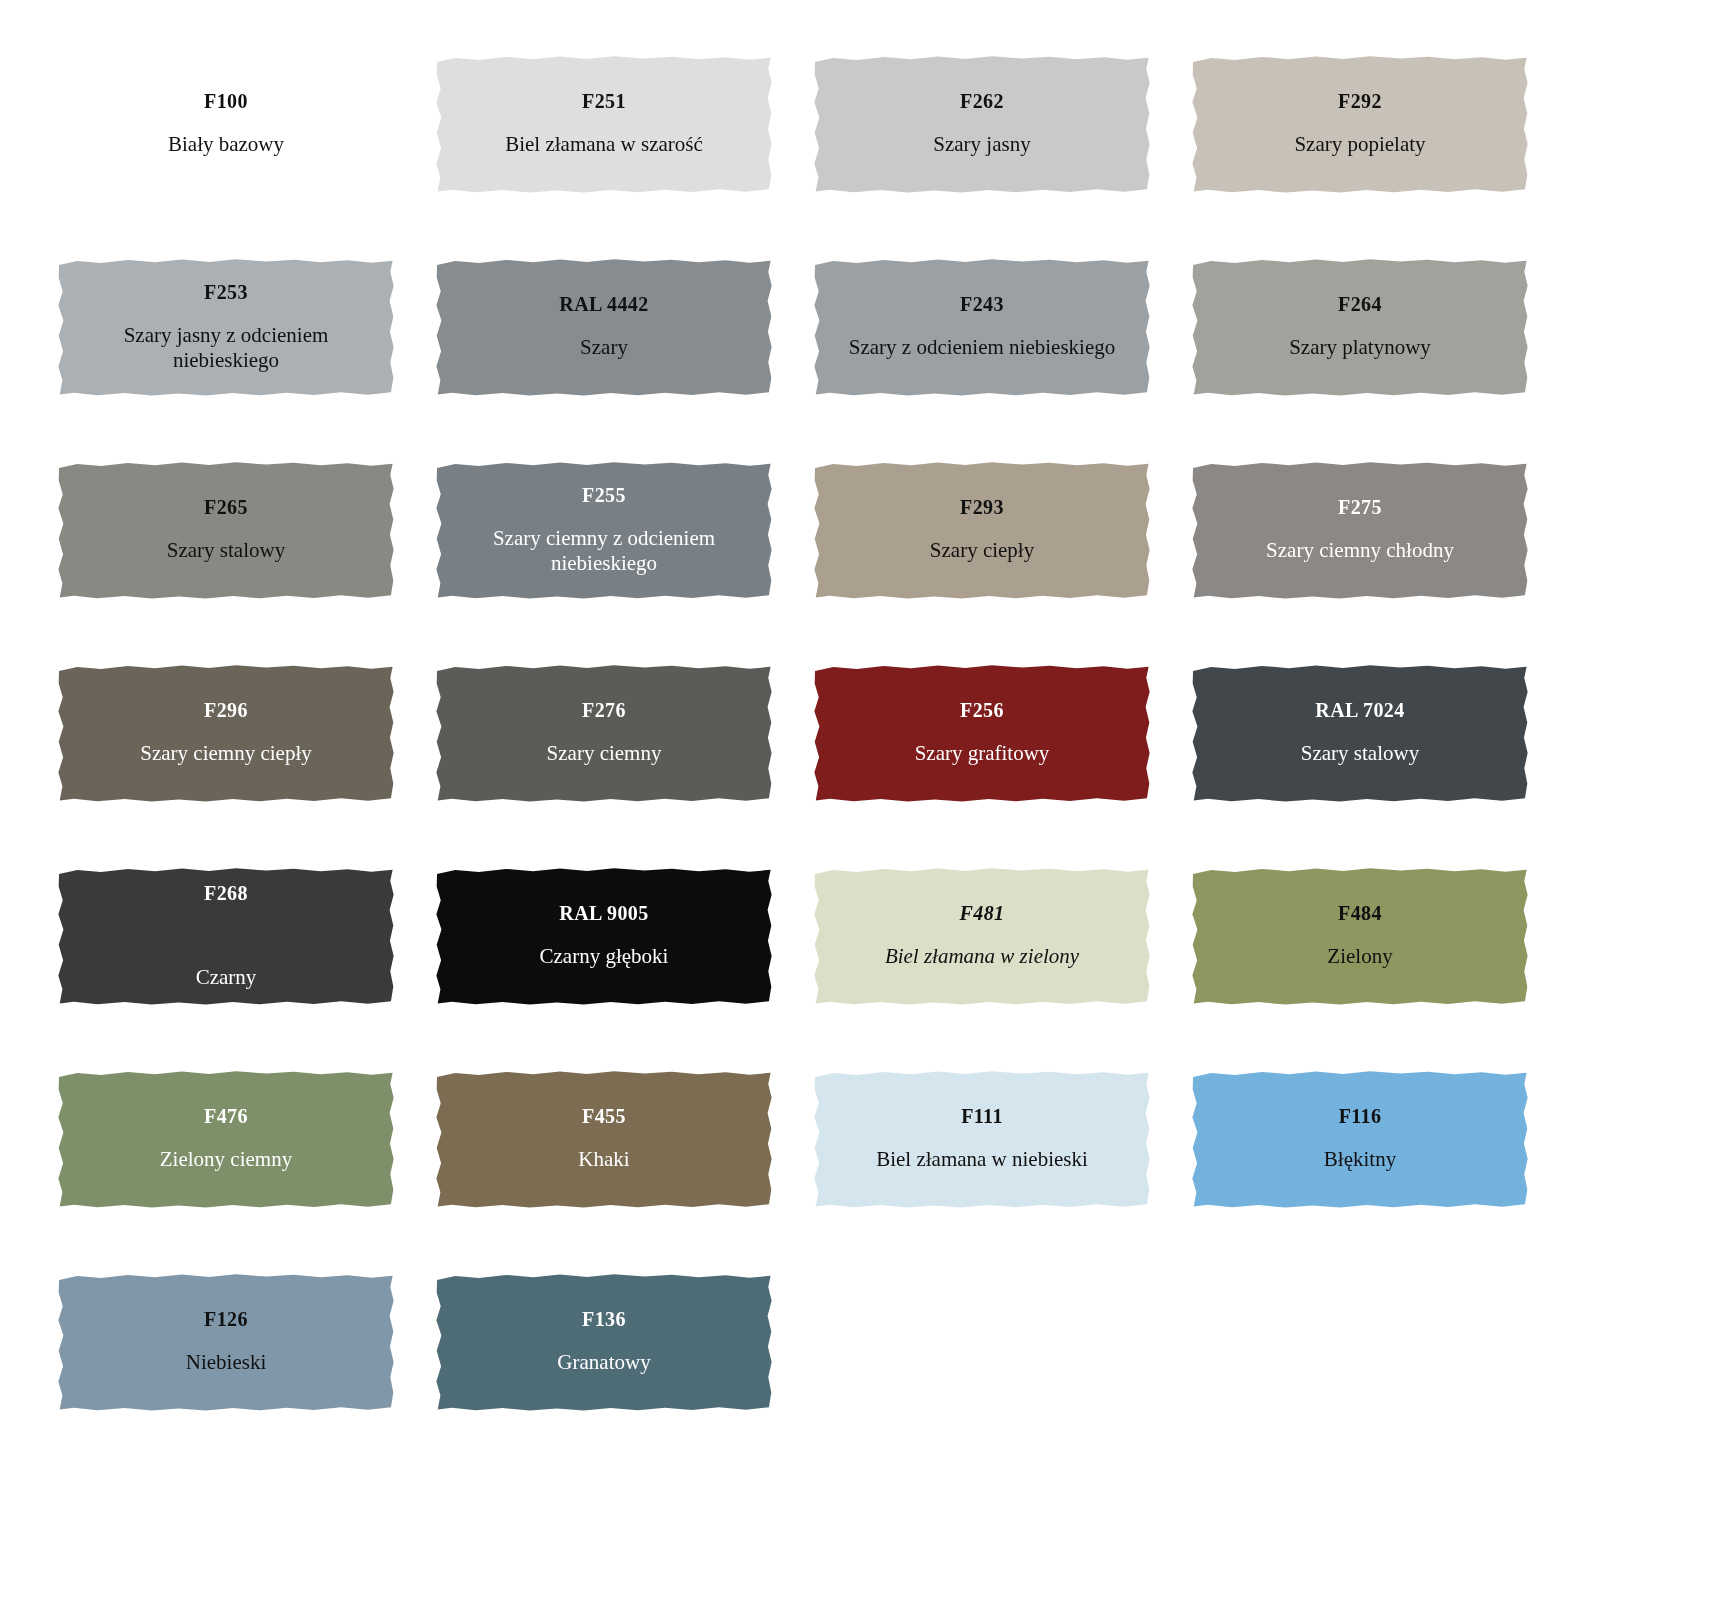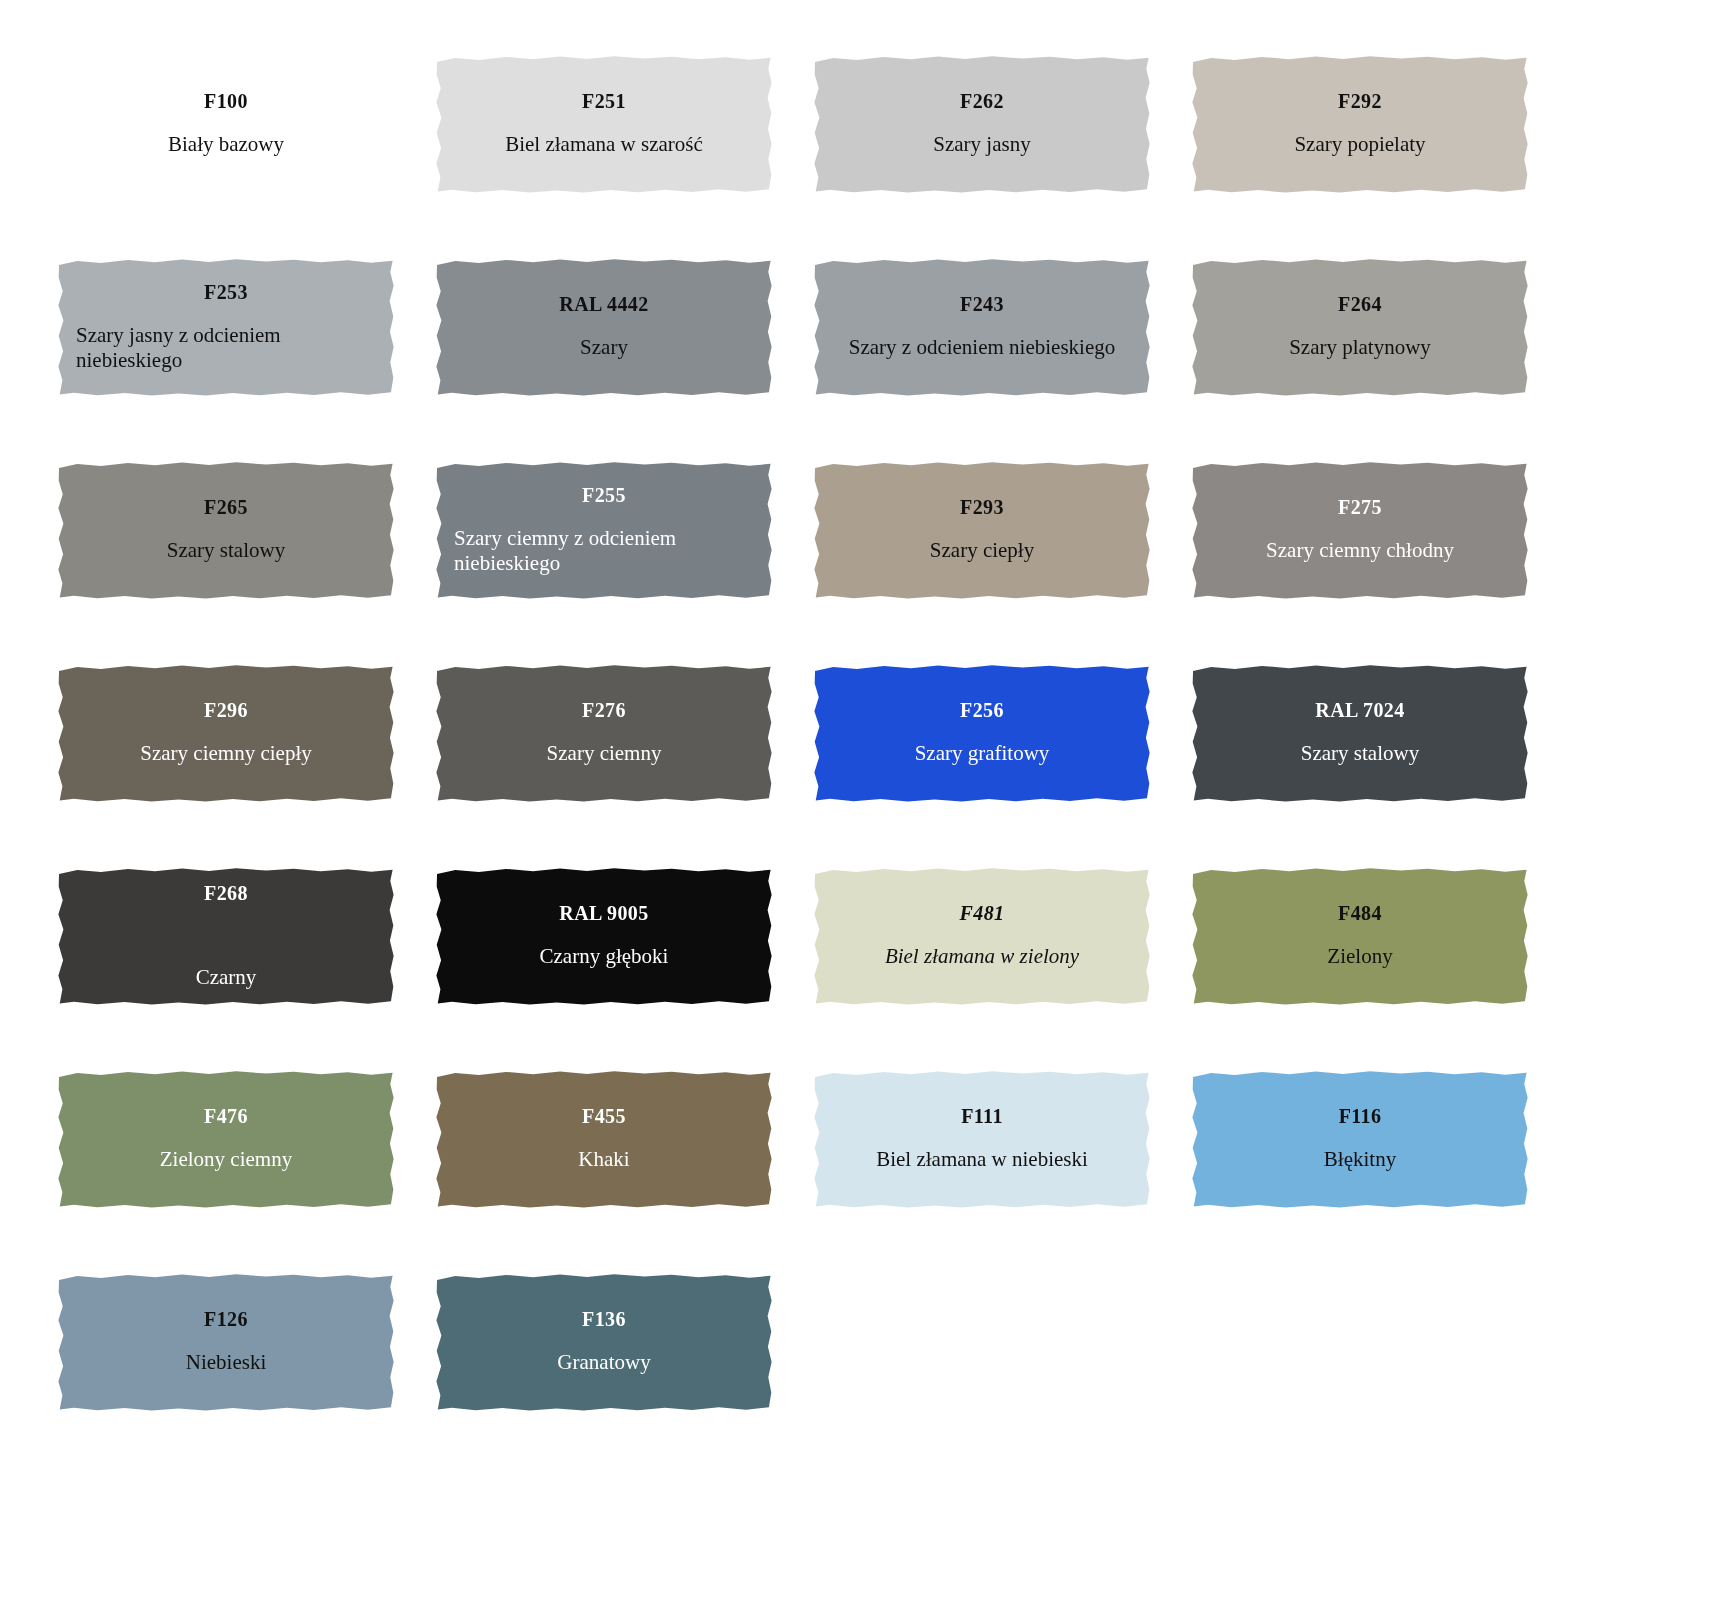--- a/index.html
+++ b/index.html
@@ -59,20 +59,21 @@
     font-weight: bold;
     line-height: 1.1;
     text-align: center;
     margin-bottom: 20px;
     letter-spacing: 0.4px;
   }
   .name {
     font-size: 21px;
     font-weight: normal;
     line-height: 1.18;
+    text-align: center;
     max-width: 300px;
   }
   .swatch.light-text .code,
   .swatch.light-text .name { color: #ffffff; }
   .swatch.dark-text .code,
   .swatch.dark-text .name { color: #111111; }
 </style>
 </head>
 <body>
 
@@ -155,21 +156,21 @@
         <div class="name">Szary ciemny ciepły</div>
       </div>
     </div>
     <div class="swatch-cell">
       <div class="swatch light-text" style="background: rgb(93, 91, 87);">
         <div class="code">F276</div>
         <div class="name">Szary ciemny</div>
       </div>
     </div>
     <div class="swatch-cell">
-      <div class="swatch light-text" style="background: #1d4ed8;">
+      <div class="swatch light-text" style="background: #7f1d1d;">
         <div class="code">F256</div>
         <div class="name">Szary grafitowy</div>
       </div>
     </div>
     <div class="swatch-cell">
       <div class="swatch light-text" style="background: rgb(66, 71, 75);">
         <div class="code">RAL 7024</div>
         <div class="name">Szary stalowy</div>
       </div>
     </div>

